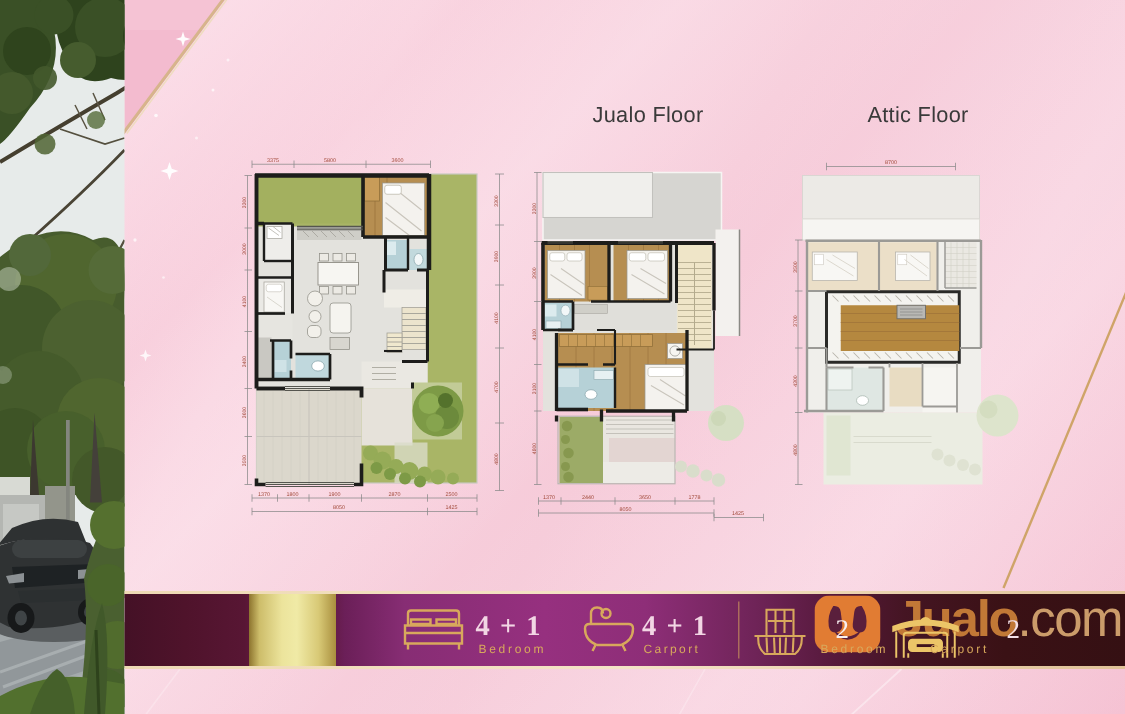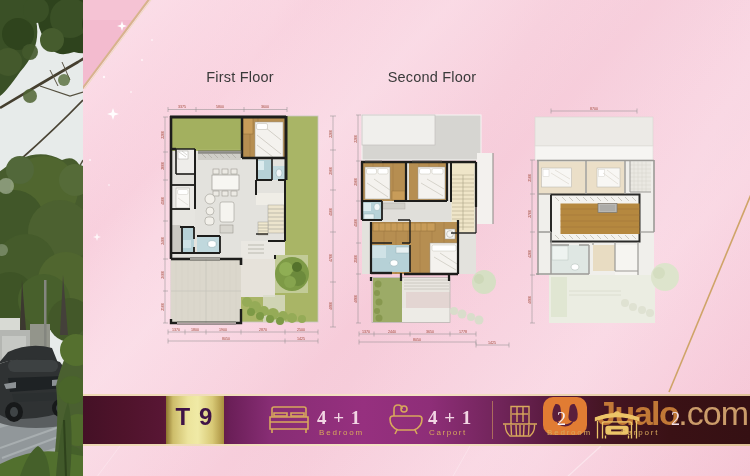--- a/index.html
+++ b/index.html
@@ -125,24 +125,24 @@
       <circle cx="70" cy="462" r="16" fill="#45602a"></circle>
 
       <path d="M0,464 Q30,448 60,452 L83,456 L83,476 L0,476 Z" fill="#52702e"></path>
       <path d="M20,476 Q28,452 38,446 Q48,452 50,476 Z" fill="#45602a"></path>
 
       <path d="M56,476 Q60,424 68,402 Q74,424 70,476 Z" fill="#41592a"></path>
       <path d="M64,420 L66,476" stroke="#2e421c" stroke-width="2"></path>
     </g>
   </svg>
 
-  <div class="abs" style="left:160px;top:69px;width:160px;text-align:center;font-size:14.5px;color:#3a3a3a;letter-spacing:0.2px;">First Floor</div>
-
-  <div class="abs" style="left:352px;top:69px;width:160px;text-align:center;font-size:14.5px;color:#3a3a3a;letter-spacing:0.2px;">Second Floor</div>
-
+
+  <div class="abs" style="left:352px;top:69px;width:160px;text-align:center;font-size:14.5px;color:#3a3a3a;letter-spacing:0.2px;">Jualo Floor</div>
+
+  <div class="abs" style="left:532px;top:69px;width:160px;text-align:center;font-size:14.5px;color:#3a3a3a;letter-spacing:0.2px;">Attic Floor</div>
 
   <svg class="abs" style="left:160px;top:95px;" width="195" height="256" viewBox="0 0 195 256">
 
     <rect x="11" y="21" width="147" height="206" fill="#a9b566" stroke="#c9c9c0" stroke-width="0.8"></rect>
 
     <rect x="11" y="56" width="114" height="108" fill="#e3e2dd"></rect>
 
     <rect x="11" y="23" width="70" height="31" fill="#a3b05f"></rect>
 
     <rect x="11" y="164" width="70" height="64" fill="#dbd7cc"></rect>
@@ -582,21 +582,20 @@
       <text x="6" y="205" transform="rotate(-90 6 205)">4800</text>
     </g>
   </svg>
 
   <div class="abs" style="left:83px;top:394px;width:667px;height:2px;background:linear-gradient(90deg,#eed9b4,#f4e3c6,#e0c298);"></div>
   <div class="abs" style="left:83px;top:396px;width:667px;height:48px;background:linear-gradient(90deg,#441126 0%,#4f132b 6%,#581634 12%,#5c1738 12.4%,#651c49 21%,#6b1f58 22%,#872d74 28%,#96307f 42%,#8e2e78 52%,#6f2458 63%,#56193b 71%,#451523 78%,#3a1115 88%,#351013 100%);"></div>
   <div class="abs" style="left:83px;top:444px;width:667px;height:2px;background:linear-gradient(90deg,#eed9b4,#f4e3c6,#e0c298);"></div>
 
   <div class="abs" style="left:166px;top:396px;width:58px;height:48px;background:linear-gradient(90deg,#8d742e 0%,#cdbd6a 12%,#ece49c 38%,#f0eaa6 55%,#d8c976 80%,#a98f3e 100%);"></div>
 
-  <div class="abs" style="left:166px;top:403px;width:58px;text-align:center;font-size:24px;font-weight:bold;color:#3f1347;letter-spacing:2px;">T 9</div>
 
   <svg class="abs" style="left:268px;top:405px;" width="42" height="30" viewBox="0 0 42 30">
     <g stroke="#d8a85c" stroke-width="1.6" fill="none">
       <path d="M4,12 L4,4 Q4,2 6,2 L36,2 Q38,2 38,4 L38,12"></path>
       <path d="M2,12 L40,12 L40,24 L2,24 Z"></path>
       <path d="M6,8 L19,8 L19,11 L6,11 Z"></path>
       <path d="M23,8 L36,8 L36,11 L23,11 Z"></path>
       <path d="M4,24 L4,28 M38,24 L38,28"></path>
       <path d="M2,17 L40,17"></path>
     </g>

